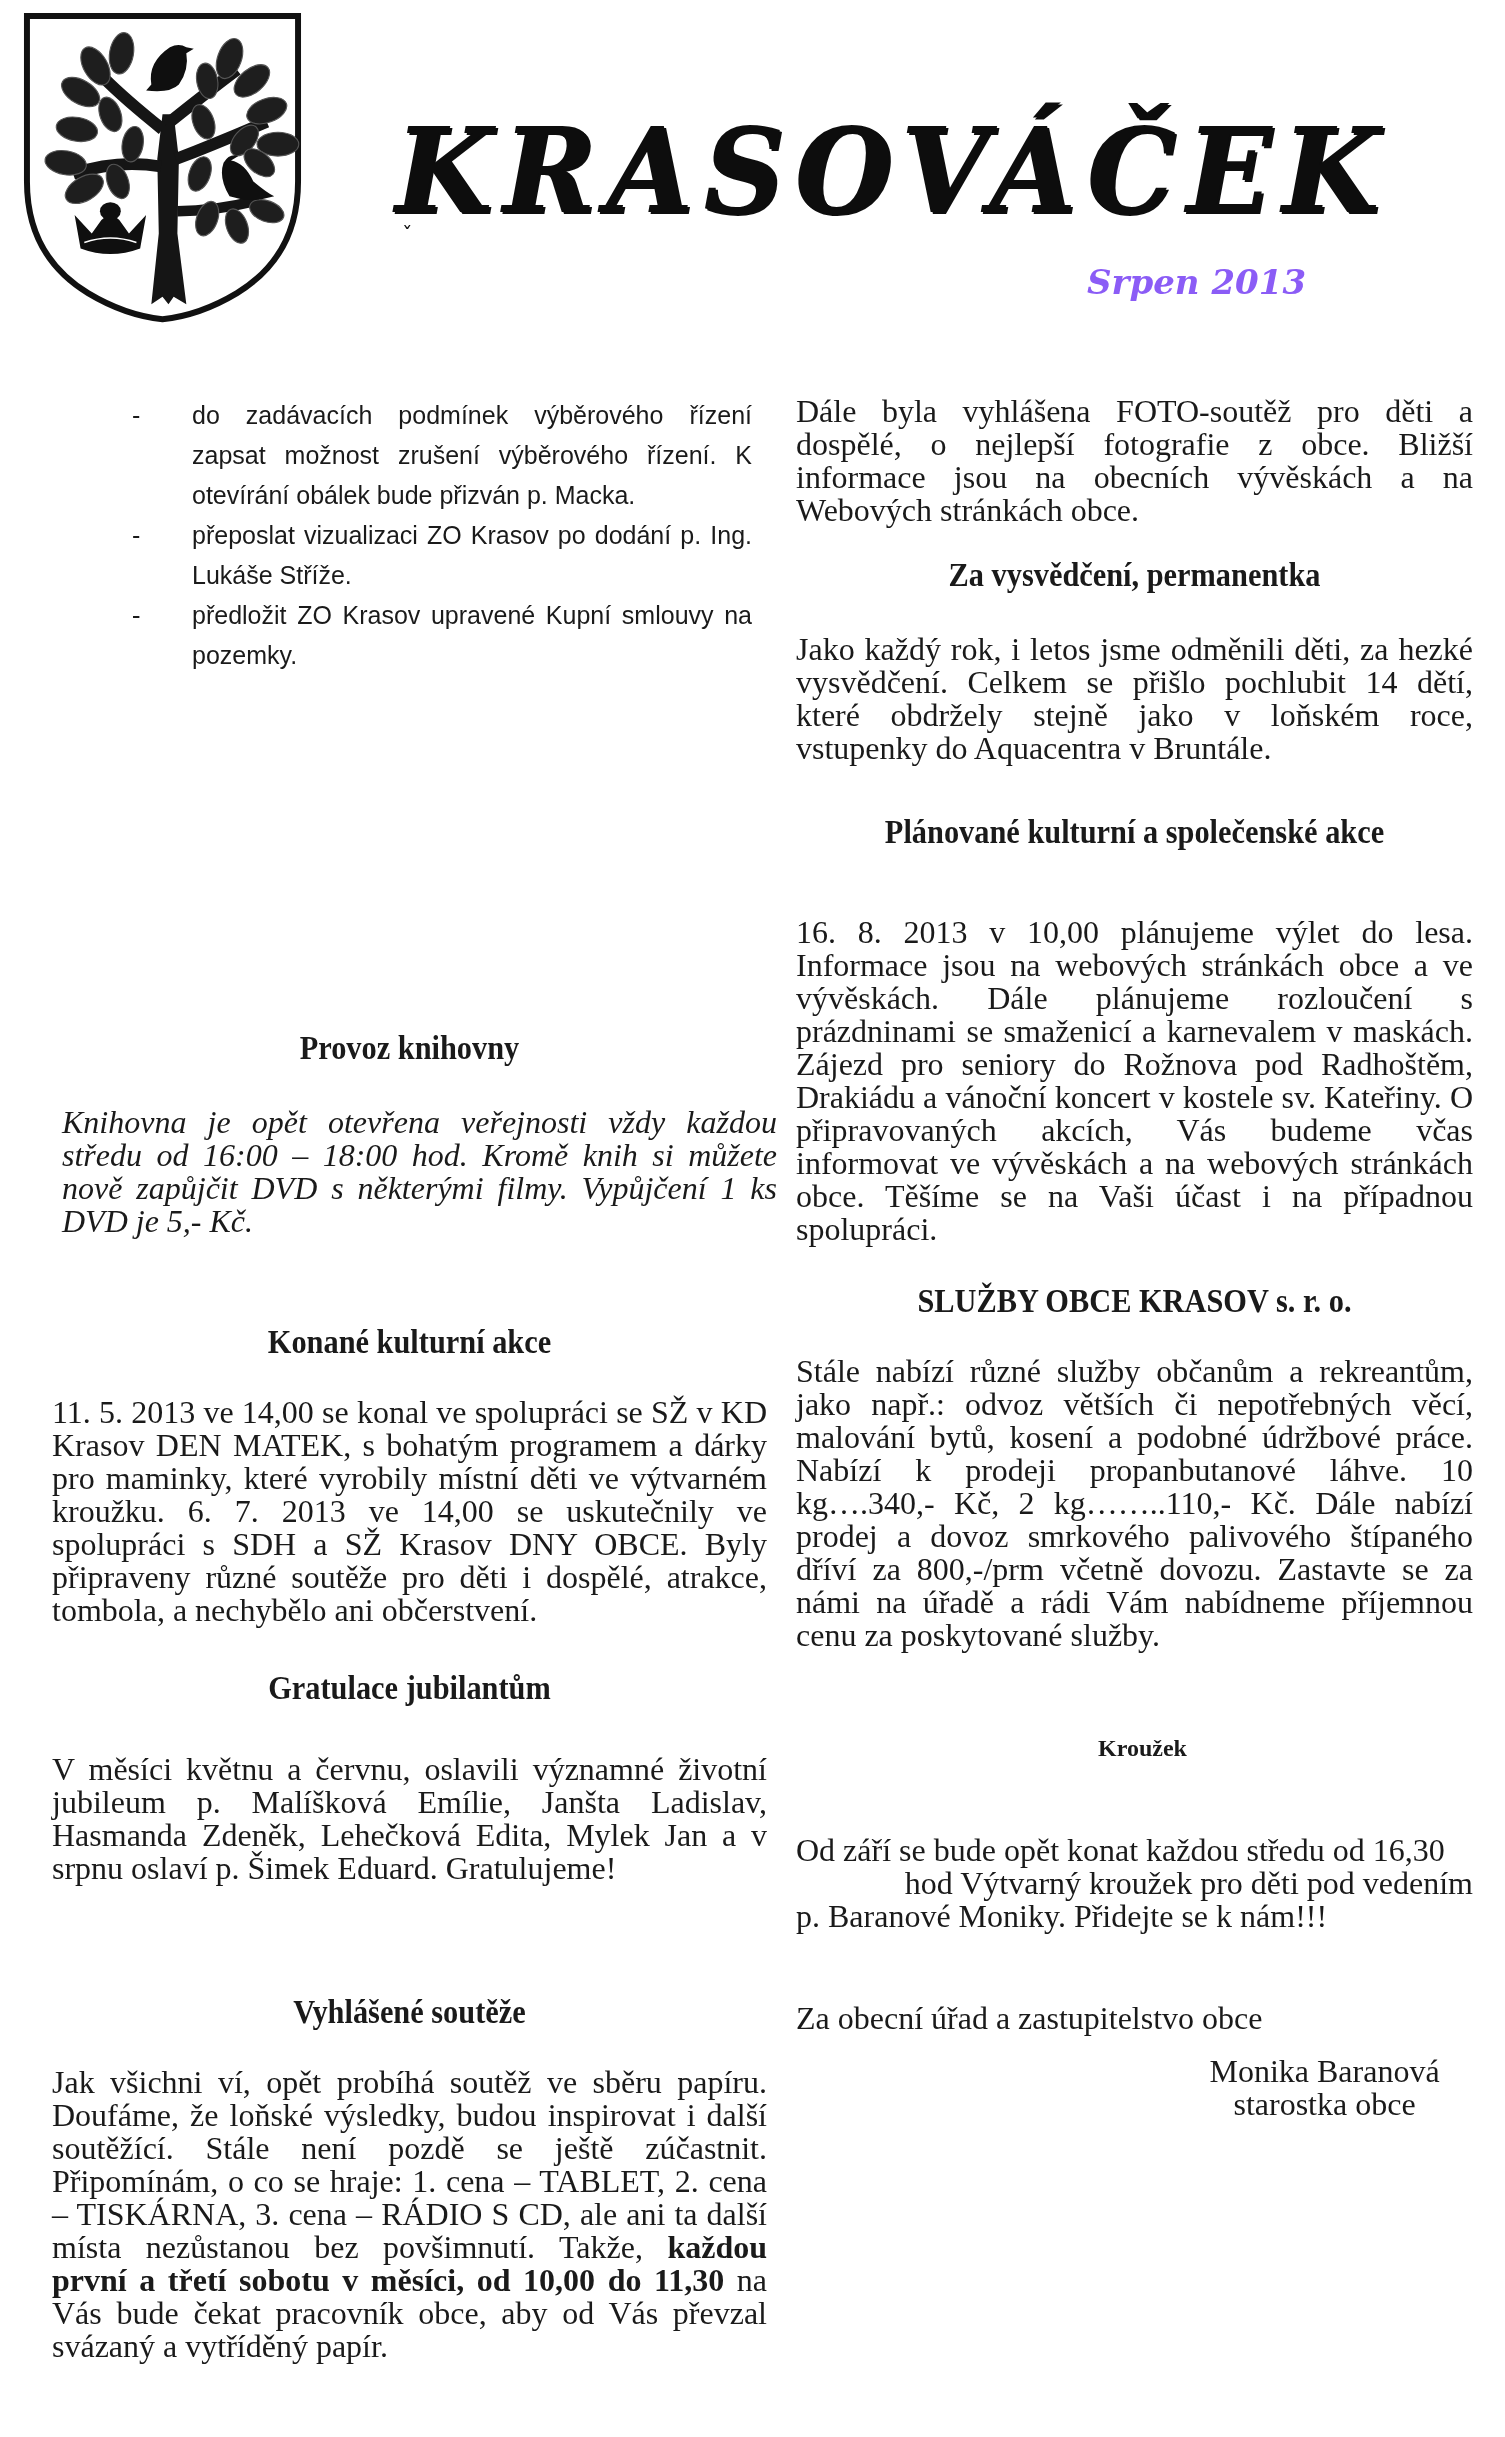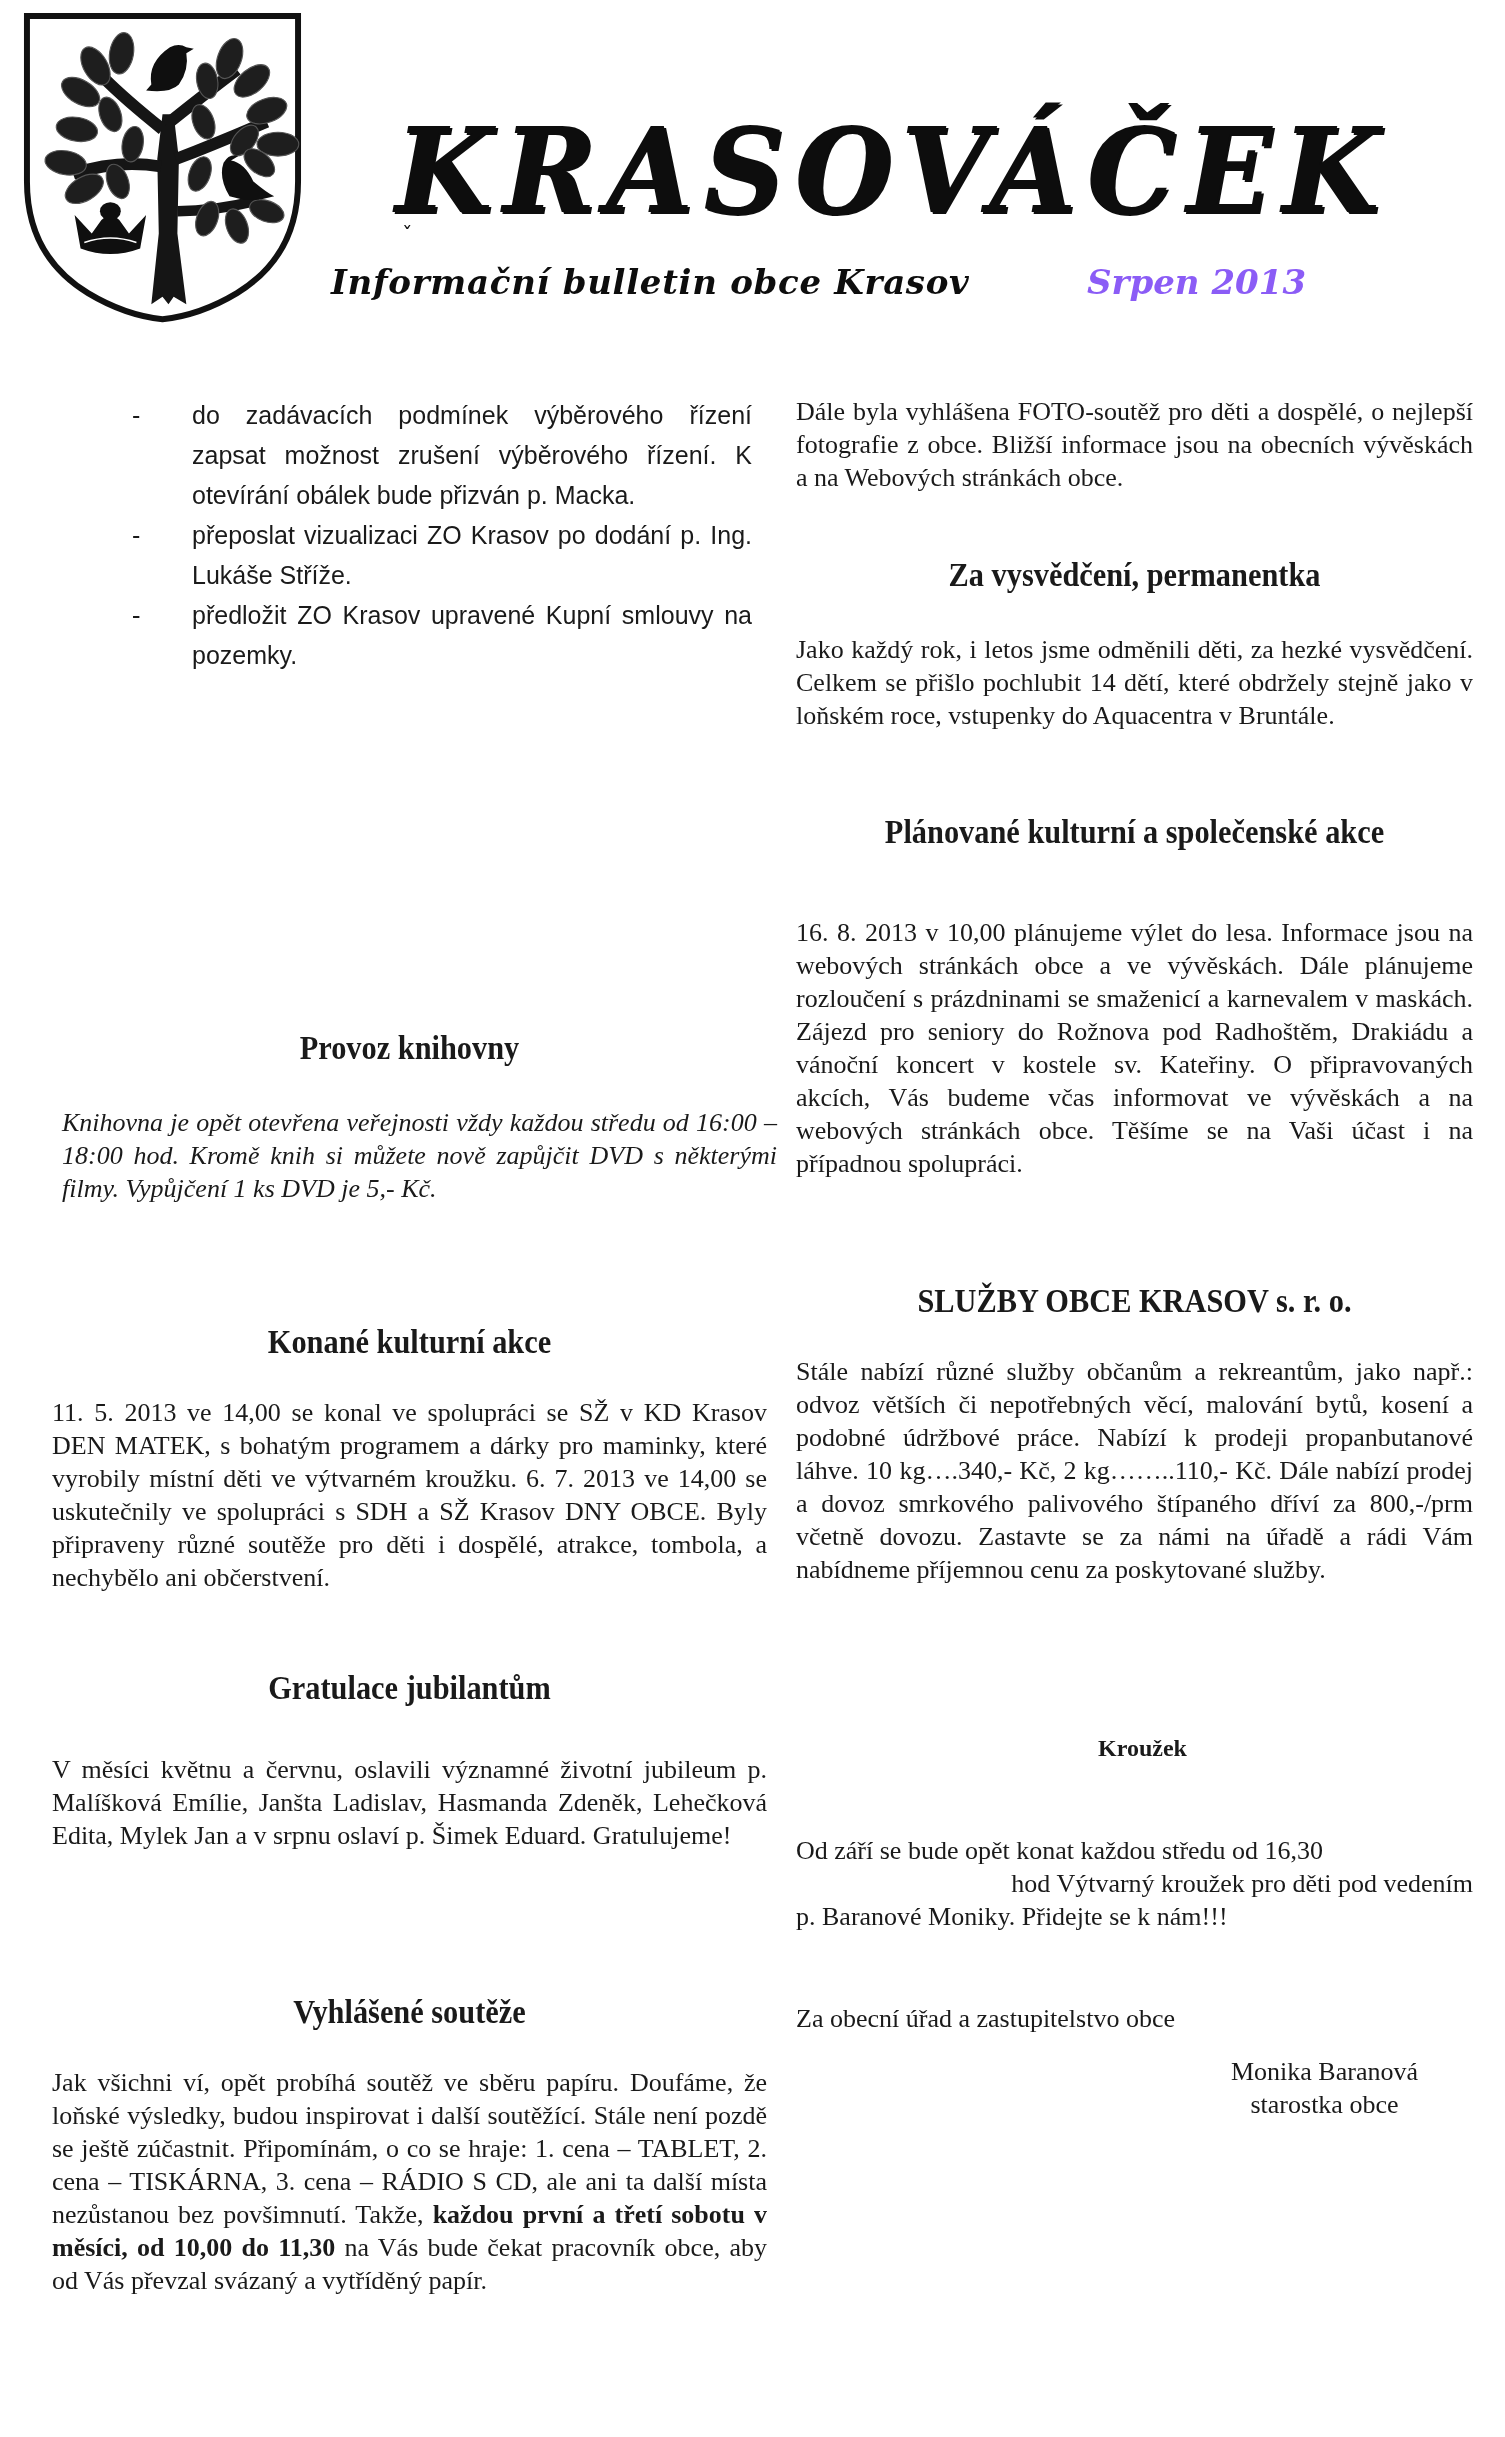--- a/index.html
+++ b/index.html
@@ -77,21 +77,21 @@
     .col-right { left: 796px; width: 677px; }
 
     .sans {
       font-family: "Liberation Sans", sans-serif;
       font-size: 25px;
       line-height: 40px;
       color: #1a1a1a;
     }
     .serif {
       font-family: "Liberation Serif", serif;
-      font-size: 26px;
+      font-size: 32px;
       line-height: 33px;
       color: #1a1a1a;
       text-align: justify;
     }
 
     .bullet-list {
       list-style: none;
       margin: 0;
       padding: 0;
     }
@@ -205,21 +205,20 @@
 
     <path d="M280 250 Q265 225 272 205 Q280 192 292 196 L282 202 Q300 205 312 230 Q330 245 340 250 Q320 256 300 255 Z" fill="#0f0f0f"></path>
 
     <path d="M72 275 L95 300 L108 282 L120 272 L132 282 L145 300 L168 275 L160 320 Q120 335 80 320 Z" fill="#0f0f0f"></path>
     <ellipse cx="120" cy="270" rx="14" ry="12" fill="#0f0f0f"></ellipse>
     <path d="M85 312 Q120 300 155 312" stroke="#ffffff" stroke-width="2" fill="none"></path>
   </svg>
 
   <div class="title">KRASOVÁČEK</div>
   <div class="caron-mark">ˇ</div>
-  <div class="subtitle">Informační bulletin obce Krasov</div>
   <div class="issue-date">Srpen 2013</div>
 </header>
 
 <section class="col col-left">
   <ul class="bullet-list sans">
     <li class="bullet-item">
       <span class="bullet-dash">-</span>
       <span>do zadávacích podmínek výběrového řízení zapsat možnost zrušení výběrového řízení. K otevírání obálek bude přizván p. Macka.</span>
     </li>
     <li class="bullet-item">

